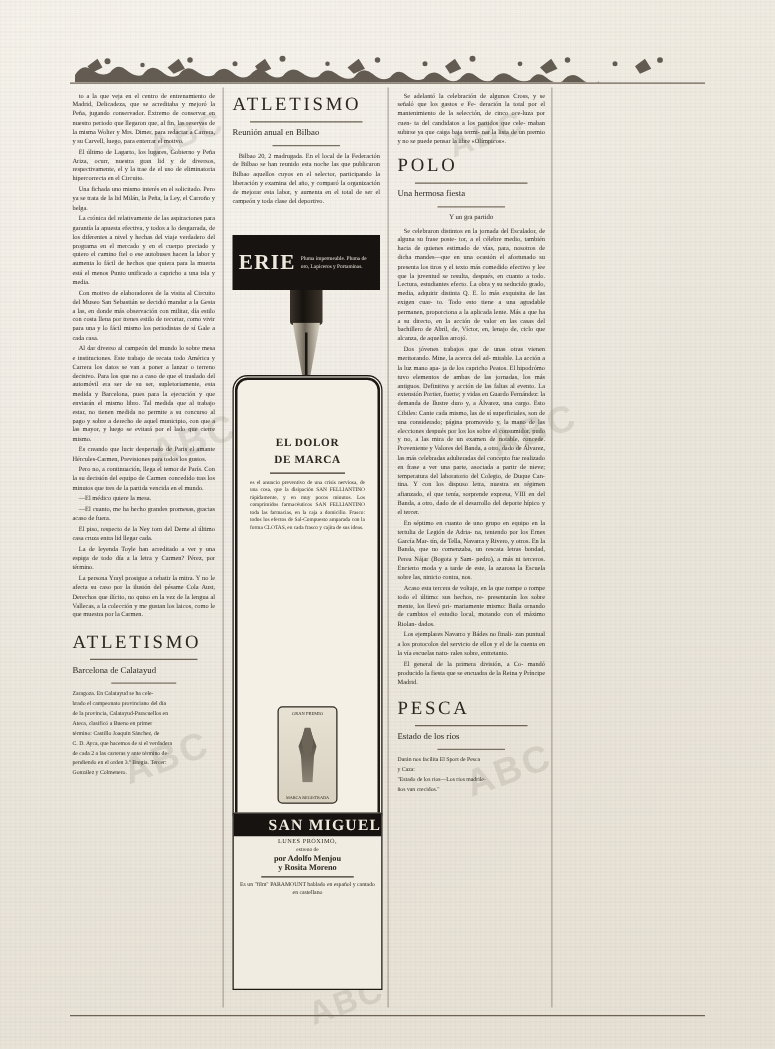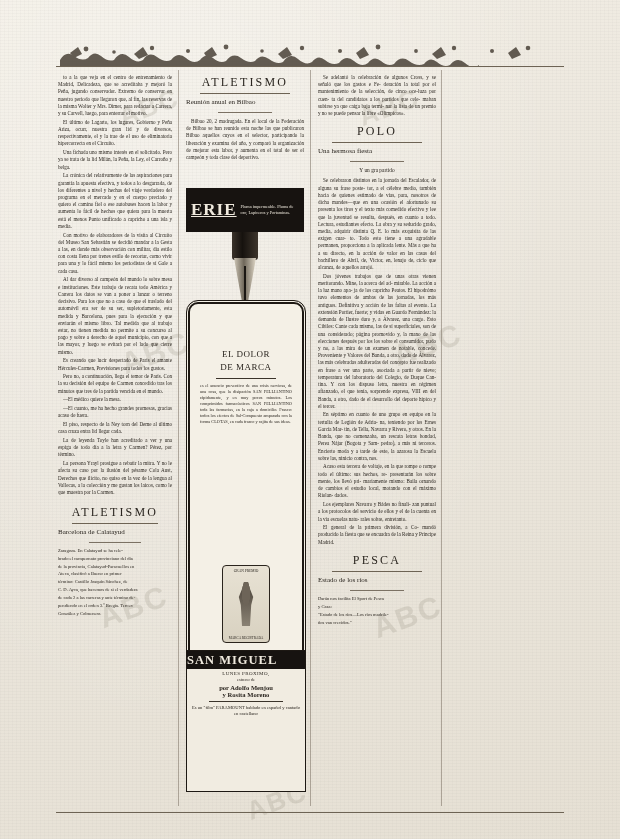--- a/index.html
+++ b/index.html
@@ -51,22 +51,22 @@
 
   
   .col{position:absolute;top:74px;font-size:5.1px;line-height:1.42;text-align:justify;}
   .col1{left:58px;width:114px;}
   .col2{left:186px;width:118px;}
   .col3{left:318px;width:118px;}
 
   .vr{position:absolute;top:70px;width:1px;height:736px;background:#7a7063;opacity:.55;}
 
   .hd{
-    text-align:center;font-family:"Liberation Serif",serif;
-    letter-spacing:2.2px;font-size:12px;margin:0 0 2px 0;font-weight:normal;
+    font-family:"Liberation Serif",serif;
+    letter-spacing:2.2px;font-size:15px;margin:0 0 2px 0;font-weight:normal;
   }
   .hd-rule{border:0;border-top:1px solid #6d6354;margin:2px 14px 4px 14px;}
   .sub{
     font-size:7px;margin:2px 0 4px 0;
     font-family:"Liberation Serif",serif;
   }
   .sub-rule{border:0;border-top:1px solid #7b7163;width:46%;margin:1px auto 5px auto;}
   p{margin:0 0 1.5px 0;text-indent:5px;}
   .tiny{font-size:4.6px;line-height:1.4;}
 
@@ -74,21 +74,21 @@
   .ad-pen{
     position:absolute;left:186px;top:188px;width:118px;height:455px;
   }
   .erie-box{
     position:absolute;left:0;top:0;width:118px;height:44px;
     background:#171310;color:#efe9dd;
     display:flex;align-items:center;
   }
   .erie-word{
     font-family:"Liberation Serif",serif;
-    font-size:17px;letter-spacing:1px;padding-left:5px;font-weight:bold;text-decoration:underline;
+    font-size:17px;letter-spacing:1px;padding-left:5px;font-weight:bold;
   }
   .erie-txt{font-size:4.3px;line-height:1.35;padding-left:4px;padding-right:3px;}
   .penholder{
     position:absolute;left:46px;top:44px;width:26px;height:28px;
     background:linear-gradient(90deg,#3a322a,#16120e 40%,#3d352c);
     border-radius:0 0 3px 3px;
   }
   .nib{
     position:absolute;left:48px;top:70px;width:22px;height:46px;
     background:linear-gradient(90deg,#cfc7b7,#6f675a 45%,#ded6c6);
@@ -99,21 +99,21 @@
   }
   .card{
     position:absolute;left:0;top:112px;width:118px;height:354px;
     background:#f4f0e6;
     border:1.6px solid #1d1813;
     border-radius:12px 12px 4px 4px;
     box-shadow:inset 0 0 0 1px #f4f0e6, inset 0 0 0 3px #1d1813;
   }
   .card-in{position:absolute;inset:6px;}
   .ad-title{
-    text-align:center;font-weight:normal;font-size:9px;letter-spacing:.5px;
+    text-align:center;font-weight:bold;font-size:9px;letter-spacing:.5px;
     margin-top:42px;line-height:1.25;
   }
   .ad-rule{border:0;border-top:1px solid #3a332a;width:56%;margin:4px auto 4px auto;}
   .ad-body{font-size:4.3px;line-height:1.4;text-align:justify;padding:0 7px;}
   .medal{
     position:absolute;left:50%;transform:translateX(-50%);bottom:6px;
     width:46px;height:76px;border:1px solid #2a241d;border-radius:4px;
     background:linear-gradient(180deg,#e8e2d4,#d8d1c0);
     overflow:hidden;
   }
@@ -126,21 +126,21 @@
   }
   .medal-top{position:absolute;top:3px;left:0;right:0;text-align:center;font-size:3.6px;}
   .medal-bot{position:absolute;bottom:2px;left:0;right:0;text-align:center;font-size:3.4px;}
 
   
   .ad-cine{
     position:absolute;left:186px;top:650px;width:118px;height:140px;
     border:1.4px solid #1d1813;background:#f1ece1;
   }
   .sm-band{
-    background:#171310;color:#f0ead e;color:#f0eade;text-align:left;
+    background:#171310;color:#f0ead e;color:#f0eade;text-align:right;
     font-weight:bold;font-size:12.5px;letter-spacing:1px;padding:2px 0 1px 0;
   }
   .cine-l1{text-align:center;font-size:5px;letter-spacing:.4px;margin-top:2px;}
   .cine-l2{text-align:center;font-size:4.4px;margin-top:1px;}
   .cine-title{
     text-align:center;font-weight:bold;font-size:16.5px;letter-spacing:.5px;
     line-height:1;margin:3px 0 2px 0;
   }
   .cine-l3{text-align:center;font-size:6.6px;font-weight:bold;margin-top:2px;}
   .cine-l4{text-align:center;font-size:6.6px;font-weight:bold;}

